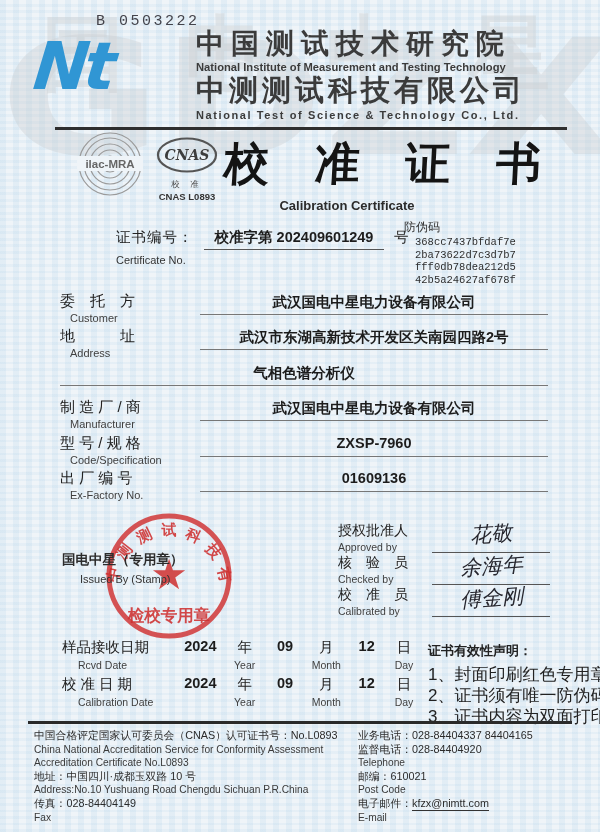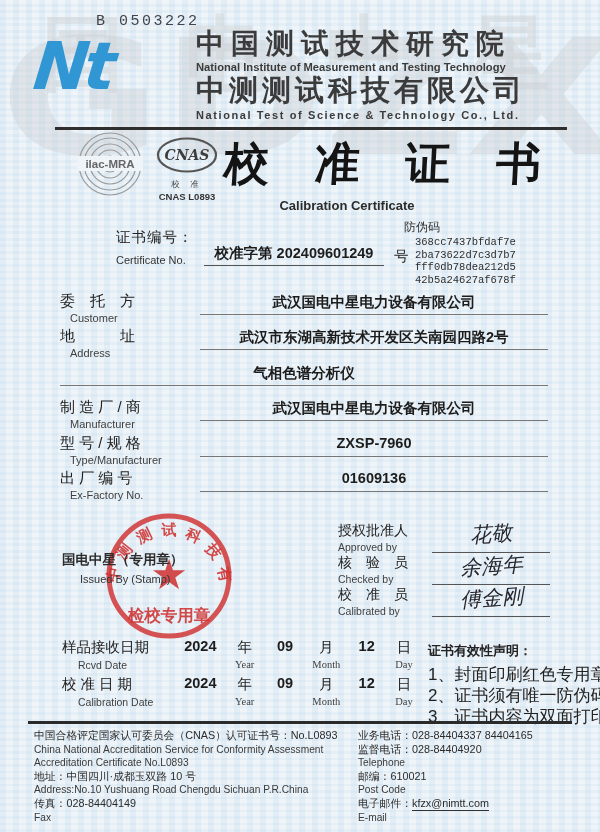--- a/index.html
+++ b/index.html
@@ -33,21 +33,21 @@
   .hdr-line{left:55px;right:33px;top:127px;height:3px;background:#2e2e2e;}
   
   .ilac{left:77px;top:130px;}
   .cnas{left:154px;top:136px;width:66px;text-align:center;}
   .cnas-sub{font-size:8.5px;color:#444;letter-spacing:4px;margin-top:1px;}
   .cnas-no{font-size:9.5px;font-weight:bold;color:#333;}
   .title-cn{left:224px;top:134px;font-family:"DejaVu Serif",serif;font-weight:bold;
     font-size:45px;letter-spacing:15px;color:#141414;transform:skewX(-3deg);white-space:nowrap;}
   .title-en{left:222px;top:198px;width:250px;text-align:center;font-size:13px;font-weight:bold;color:#2b2b2b;}
   
-  .certno{left:116px;top:228px;display:flex;align-items:flex-end;}
+  .certno{left:116px;top:228px;display:flex;align-items:flex-start;}
   .certno-lbls{width:88px;}
   .certno-cn{font-size:14.5px;letter-spacing:1px;color:#222;}
   .certno-en{font-size:11px;color:#333;margin-top:7px;}
   .certno-val{min-width:168px;text-align:center;border-bottom:1.5px solid #555;
     font-size:14.5px;font-weight:600;color:#1d1d1d;padding:0 6px 2px;}
   .certno-suffix{font-size:14.5px;color:#222;margin-left:10px;}
   .fwm{left:404px;top:219px;}
   .fwm-label{font-size:12px;color:#333;}
   .fwm-lines{margin-left:11px;font-family:"Liberation Mono",monospace;font-size:10.5px;
     line-height:12.5px;color:#2e2e2e;}
@@ -74,21 +74,21 @@
     font-size:21px;color:#26262e;transform:rotate(-4deg);line-height:1.2;}
   
   .dates{left:62px;top:638px;width:360px;}
   .drow{display:flex;height:37px;justify-content:space-between;}
   .dlbl{width:114px;flex:none;}
   .dlbl-cn{font-size:14.5px;color:#222;white-space:nowrap;}
   .dlbl-en{font-size:10.5px;color:#3f3f3f;margin:2px 0 0 16px;white-space:nowrap;}
   .dcol{text-align:center;}
   .dval{font-size:14.5px;font-weight:600;color:#1c1c1c;}
   .dunit-cn{font-size:14.5px;color:#222;}
-  .dunit-en{font-size:10.5px;color:#3f3f3f;margin-top:2px;font-family:Liberation Serif, serif;}
+  .dunit-en{font-size:10.5px;color:#3f3f3f;margin-top:2px;}
   .w46{width:46px}.w40{width:40px}.w42{width:42px}.w38{width:38px}.w36{width:36px}
   .validity{left:428px;top:642px;width:164px;}
   .vtitle{font-size:13px;font-weight:bold;color:#222;}
   .vitem{font-size:17px;line-height:19px;color:#222;margin-top:2px;white-space:nowrap;}
   .vitems{margin-top:5px;}
   .sep{left:28px;right:28px;top:721px;height:2.5px;background:#2a2a2a;}
   
   .footer{left:34px;top:729px;right:16px;display:flex;}
   .fleft{width:324px;flex:none;}
   .fright{flex:1;}
@@ -179,21 +179,21 @@
     <div class="frow">
       <div class="flbl">
         <div class="flbl-cn">制 造 厂 / 商</div>
         <div class="flbl-en">Manufacturer</div>
       </div>
       <div class="fval">武汉国电中星电力设备有限公司</div>
     </div>
     <div class="frow">
       <div class="flbl">
         <div class="flbl-cn">型 号 / 规 格</div>
-        <div class="flbl-en">Type/Manufacturer</div>
+        <div class="flbl-en">Code/Specification</div>
       </div>
       <div class="fval">ZXSP-7960</div>
     </div>
     <div class="frow">
       <div class="flbl">
         <div class="flbl-cn">出 厂 编 号</div>
         <div class="flbl-en">Ex-Factory No.</div>
       </div>
       <div class="fval">01609136</div>
     </div>

